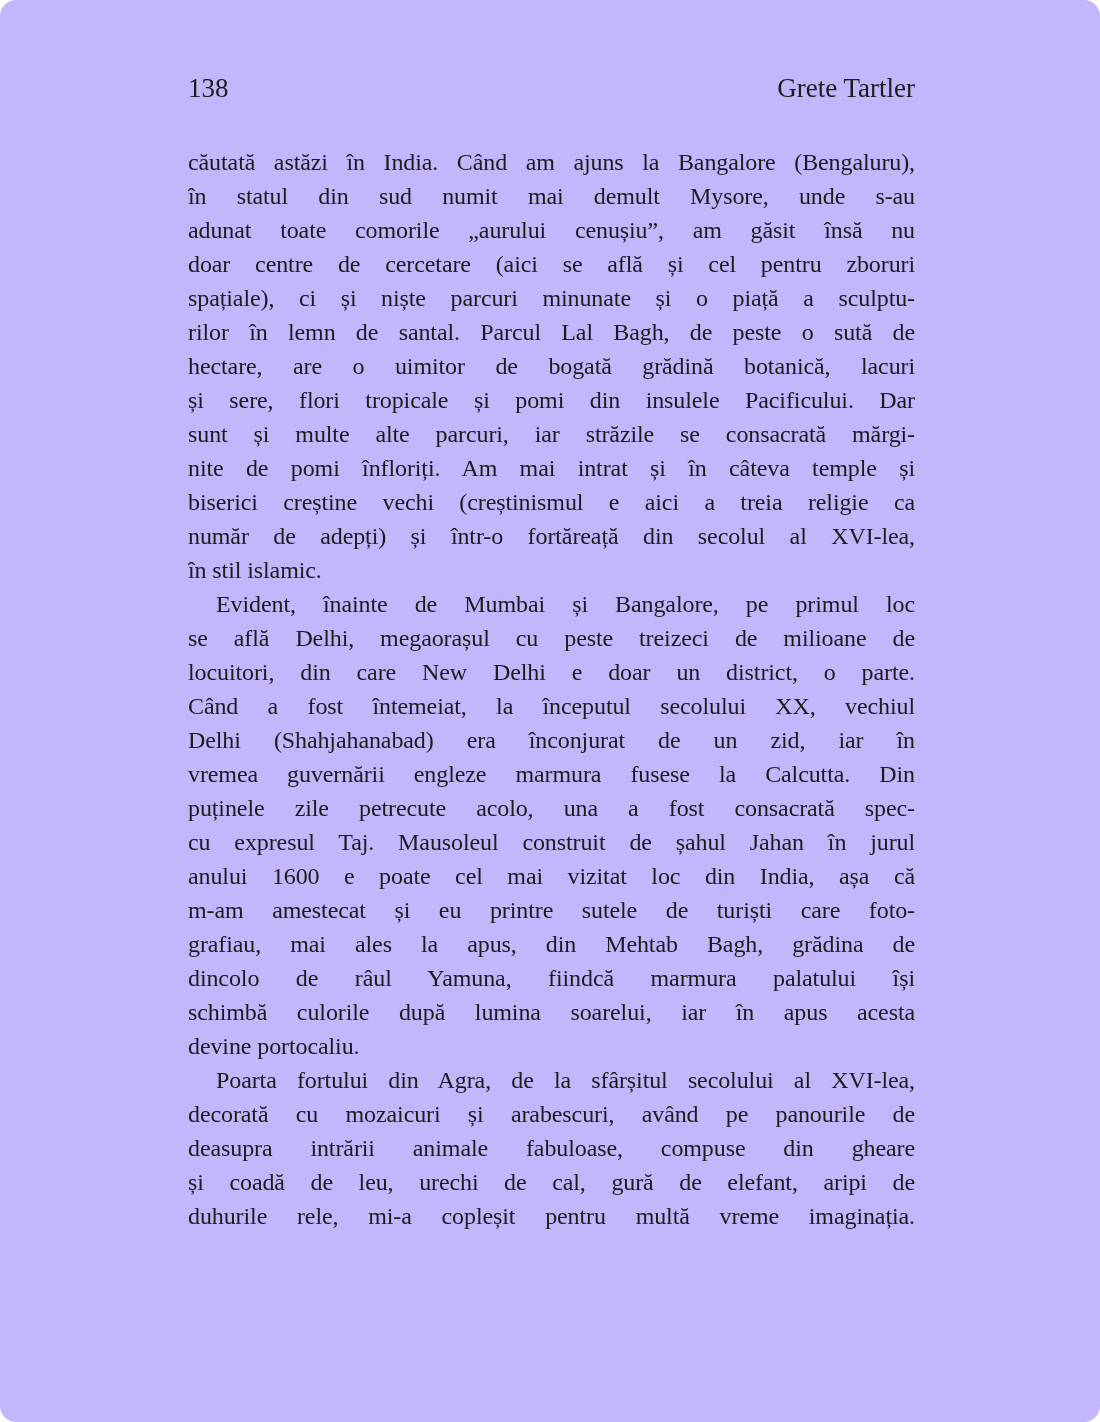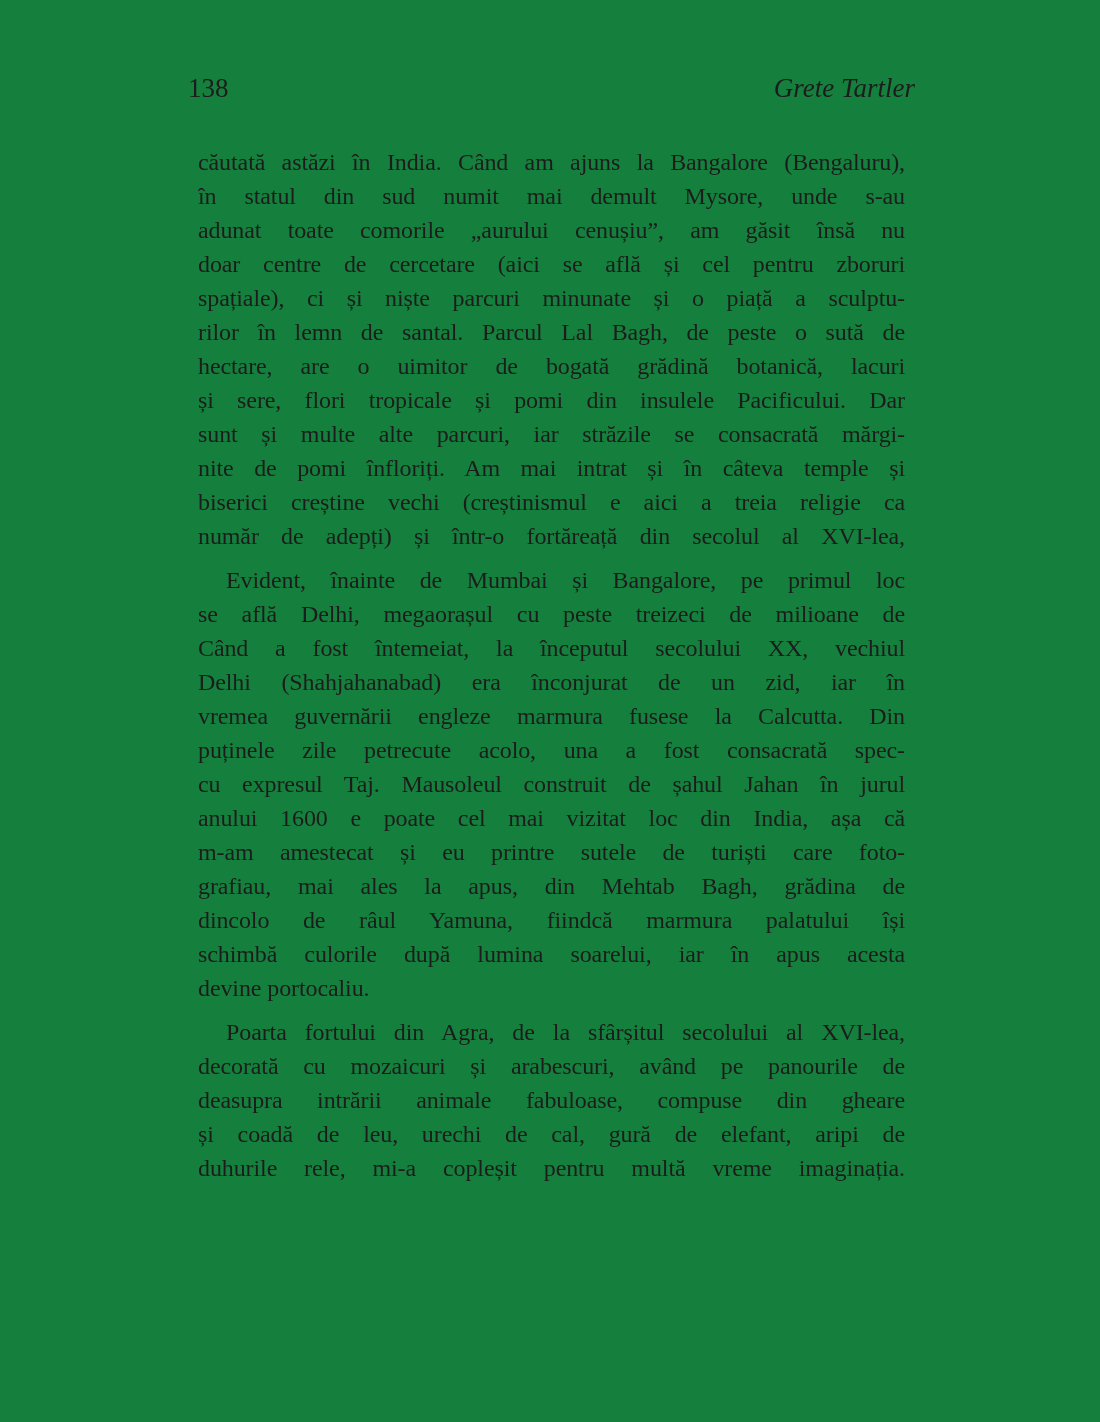--- a/index.html
+++ b/index.html
@@ -4,50 +4,50 @@
 <style>
   html, body {
     margin: 0;
     padding: 0;
     background: #ffffff;
   }
   .page {
     position: relative;
     width: 1100px;
     height: 1422px;
-    background: #15803d;
+    background: #c4b5fd;
     overflow: hidden;
     font-family: "Liberation Serif", "DejaVu Serif", serif;
     color: #1c1c1c;
+    border-radius: 16px;
   }
   .text-block {
     position: absolute;
     left: 188px;
     top: 72px;
     width: 727px;
   }
   .page-header {
     display: flex;
     justify-content: space-between;
     align-items: baseline;
     font-size: 27px;
     line-height: 32px;
   }
   .page-number {
     font-style: normal;
   }
   .author {
-    font-style: italic;
     margin-left: 13px;
   }
   .page-body {
     margin-top: 41px;
   }
   .paragraph {
-    margin: 10px;
+    margin: 0;
   }
   .line {
     font-size: 24px;
     line-height: 34px;
     height: 34px;
     overflow: hidden;
     letter-spacing: -0.1px;
     text-align: justify;
     text-align-last: justify;
   }
@@ -74,24 +74,26 @@
           <div class="line">adunat toate comorile „aurului cenușiu”, am găsit însă nu</div>
           <div class="line">doar centre de cercetare (aici se află și cel pentru zboruri</div>
           <div class="line">spațiale), ci și niște parcuri minunate și o piață a sculptu-</div>
           <div class="line">rilor în lemn de santal. Parcul Lal Bagh, de peste o sută de</div>
           <div class="line">hectare, are o uimitor de bogată grădină botanică, lacuri</div>
           <div class="line">și sere, flori tropicale și pomi din insulele Pacificului. Dar</div>
           <div class="line">sunt și multe alte parcuri, iar străzile se consacrată mărgi-</div>
           <div class="line">nite de pomi înfloriți. Am mai intrat și în câteva temple și</div>
           <div class="line">biserici creștine vechi (creștinismul e aici a treia religie ca</div>
           <div class="line">număr de adepți) și într-o fortăreață din secolul al XVI-lea,</div>
+          <div class="line no-just">în stil islamic.</div>
         </div>
         <div class="paragraph">
           <div class="line indent">Evident, înainte de Mumbai și Bangalore, pe primul loc</div>
           <div class="line">se află Delhi, megaorașul cu peste treizeci de milioane de</div>
+          <div class="line">locuitori, din care New Delhi e doar un district, o parte.</div>
           <div class="line">Când a fost întemeiat, la începutul secolului XX, vechiul</div>
           <div class="line">Delhi (Shahjahanabad) era înconjurat de un zid, iar în</div>
           <div class="line">vremea guvernării engleze marmura fusese la Calcutta. Din</div>
           <div class="line">puținele zile petrecute acolo, una a fost consacrată spec-</div>
           <div class="line">cu expresul Taj. Mausoleul construit de șahul Jahan în jurul</div>
           <div class="line">anului 1600 e poate cel mai vizitat loc din India, așa că</div>
           <div class="line">m-am amestecat și eu printre sutele de turiști care foto-</div>
           <div class="line">grafiau, mai ales la apus, din Mehtab Bagh, grădina de</div>
           <div class="line">dincolo de râul Yamuna, fiindcă marmura palatului își</div>
           <div class="line">schimbă culorile după lumina soarelui, iar în apus acesta</div>

